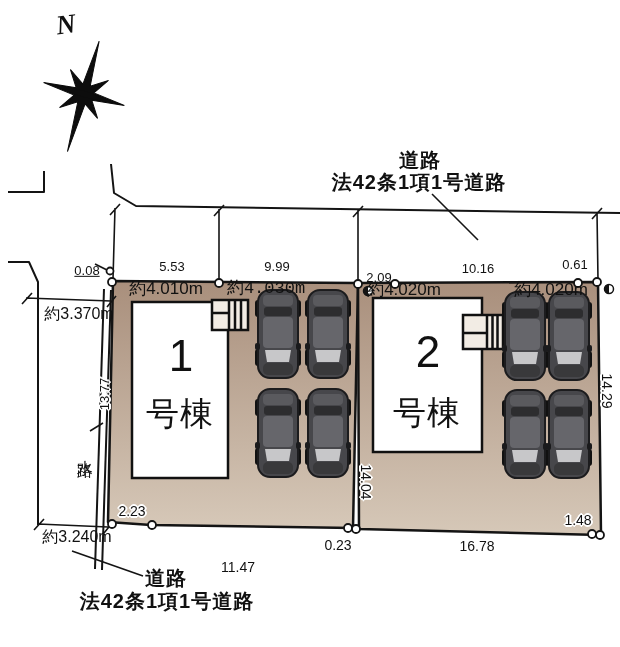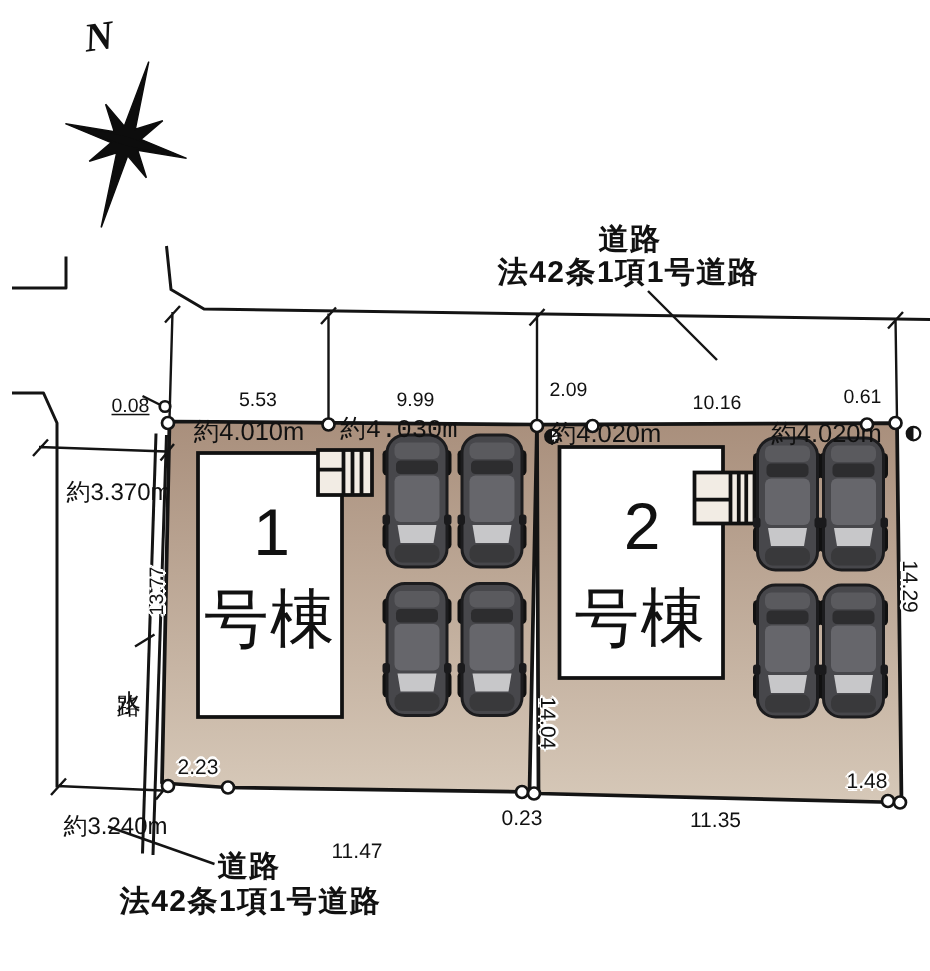--- a/index.html
+++ b/index.html
@@ -7,35 +7,35 @@
     position:relative;width:620px;height:647px;background:#ffffff;overflow:hidden;
     font-family:"Liberation Sans","DejaVu Sans",sans-serif;color:#111;
   }
   #stage svg{position:absolute;left:0;top:0;}
   .lbl{
     position:absolute;white-space:nowrap;transform:translate(-50%,-50%);
     font-size:14px;line-height:1.1;text-align:center;
   }
   .dim-num{font-size:13px;}
   .dim-width{font-size:17px;margin-top:48px;}
-  .dim-side{font-size:16px;margin-top:15px;}
+  .dim-side{font-size:16px;}
   .halo{
     text-shadow:-1px -1px 0 #fff,1px -1px 0 #fff,-1px 1px 0 #fff,1px 1px 0 #fff,
                 -2px 0 0 #fff,2px 0 0 #fff,0 -2px 0 #fff,0 2px 0 #fff;
   }
   .rot90{transform:translate(-50%,-50%) rotate(90deg);}
   .rotN90{transform:translate(-50%,-50%) rotate(-90deg);}
   .road-label{font-size:20px;font-weight:600;letter-spacing:1px;}
   .north{
     font-family:"Liberation Serif","DejaVu Serif",serif;
     font-size:27px;font-style:italic;font-weight:700;
     transform:translate(-50%,-50%) rotate(-8deg);
   }
   .bldg-num{font-size:44px;}
-  .bldg-suffix{font-size:43px;letter-spacing:1px;}
+  .bldg-suffix{font-size:33px;letter-spacing:1px;}
   .vertical-text{
     writing-mode:vertical-rl;text-orientation:upright;
     transform:translate(-50%,-50%);letter-spacing:3px;font-size:16px;
   }
 </style>
 </head>
 <body>
 
 <div id="stage">
 
@@ -160,34 +160,34 @@
   <div class="lbl road-label" style="left:420px;top:160px;">道路</div>
   <div class="lbl road-label" style="left:419px;top:182px;">法42条1項1号道路</div>
 
   <div class="lbl dim-width" style="left:166px;top:241px;">約4.010m</div>
   <div class="lbl dim-width" style="left:266px;top:241px;font-family:Liberation Mono, monospace;">約4.030m</div>
   <div class="lbl dim-width" style="left:404px;top:242px;">約4.020m</div>
   <div class="lbl dim-width" style="left:551px;top:242px;">約4.020m</div>
 
   <div class="lbl dim-num" style="left:172px;top:267px;text-align:center;">5.53</div>
   <div class="lbl dim-num" style="left:277px;top:267px;">9.99</div>
-  <div class="lbl dim-num" style="left:379px;top:260px;text-align:right;">2.09</div>
+  <div class="lbl dim-num" style="left:379px;top:278px;text-align:right;">2.09</div>
   <div class="lbl dim-num" style="left:478px;top:269px;">10.16</div>
   <div class="lbl dim-num" style="left:575px;top:265px;">0.61</div>
 
   <div class="lbl dim-num" style="left:87px;top:271px;text-decoration:underline;">0.08</div>
   <div class="lbl dim-side" style="left:79px;top:314px;">約3.370m</div>
   <div class="lbl dim-side" style="left:77px;top:537px;">約3.240m</div>
   <div class="lbl dim-num rotN90 halo" style="left:105px;top:394px;">13.77</div>
   <div class="lbl vertical-text" style="left:85px;top:450px;">水路</div>
 
   <div class="lbl halo" style="left:132px;top:512px;">2.23</div>
   <div class="lbl" style="left:238px;top:568px;">11.47</div>
-  <div class="lbl" style="left:348px;top:546px;">0.23</div>
-  <div class="lbl" style="left:477px;top:547px;">11.35</div>
+  <div class="lbl" style="left:338px;top:546px;">0.23</div>
+  <div class="lbl" style="left:477px;top:547px;">16.78</div>
   <div class="lbl halo" style="left:578px;top:521px;">1.48</div>
 
   <div class="lbl rot90 halo" style="left:365px;top:482px;">14.04</div>
   <div class="lbl rot90 halo" style="left:606px;top:391px;">14.29</div>
 
   <div class="lbl bldg-num" style="left:181px;top:356px;">1</div>
   <div class="lbl bldg-suffix" style="left:180px;top:414px;">号棟</div>
   <div class="lbl bldg-num" style="left:428px;top:352px;">2</div>
   <div class="lbl bldg-suffix" style="left:427px;top:413px;">号棟</div>
 

